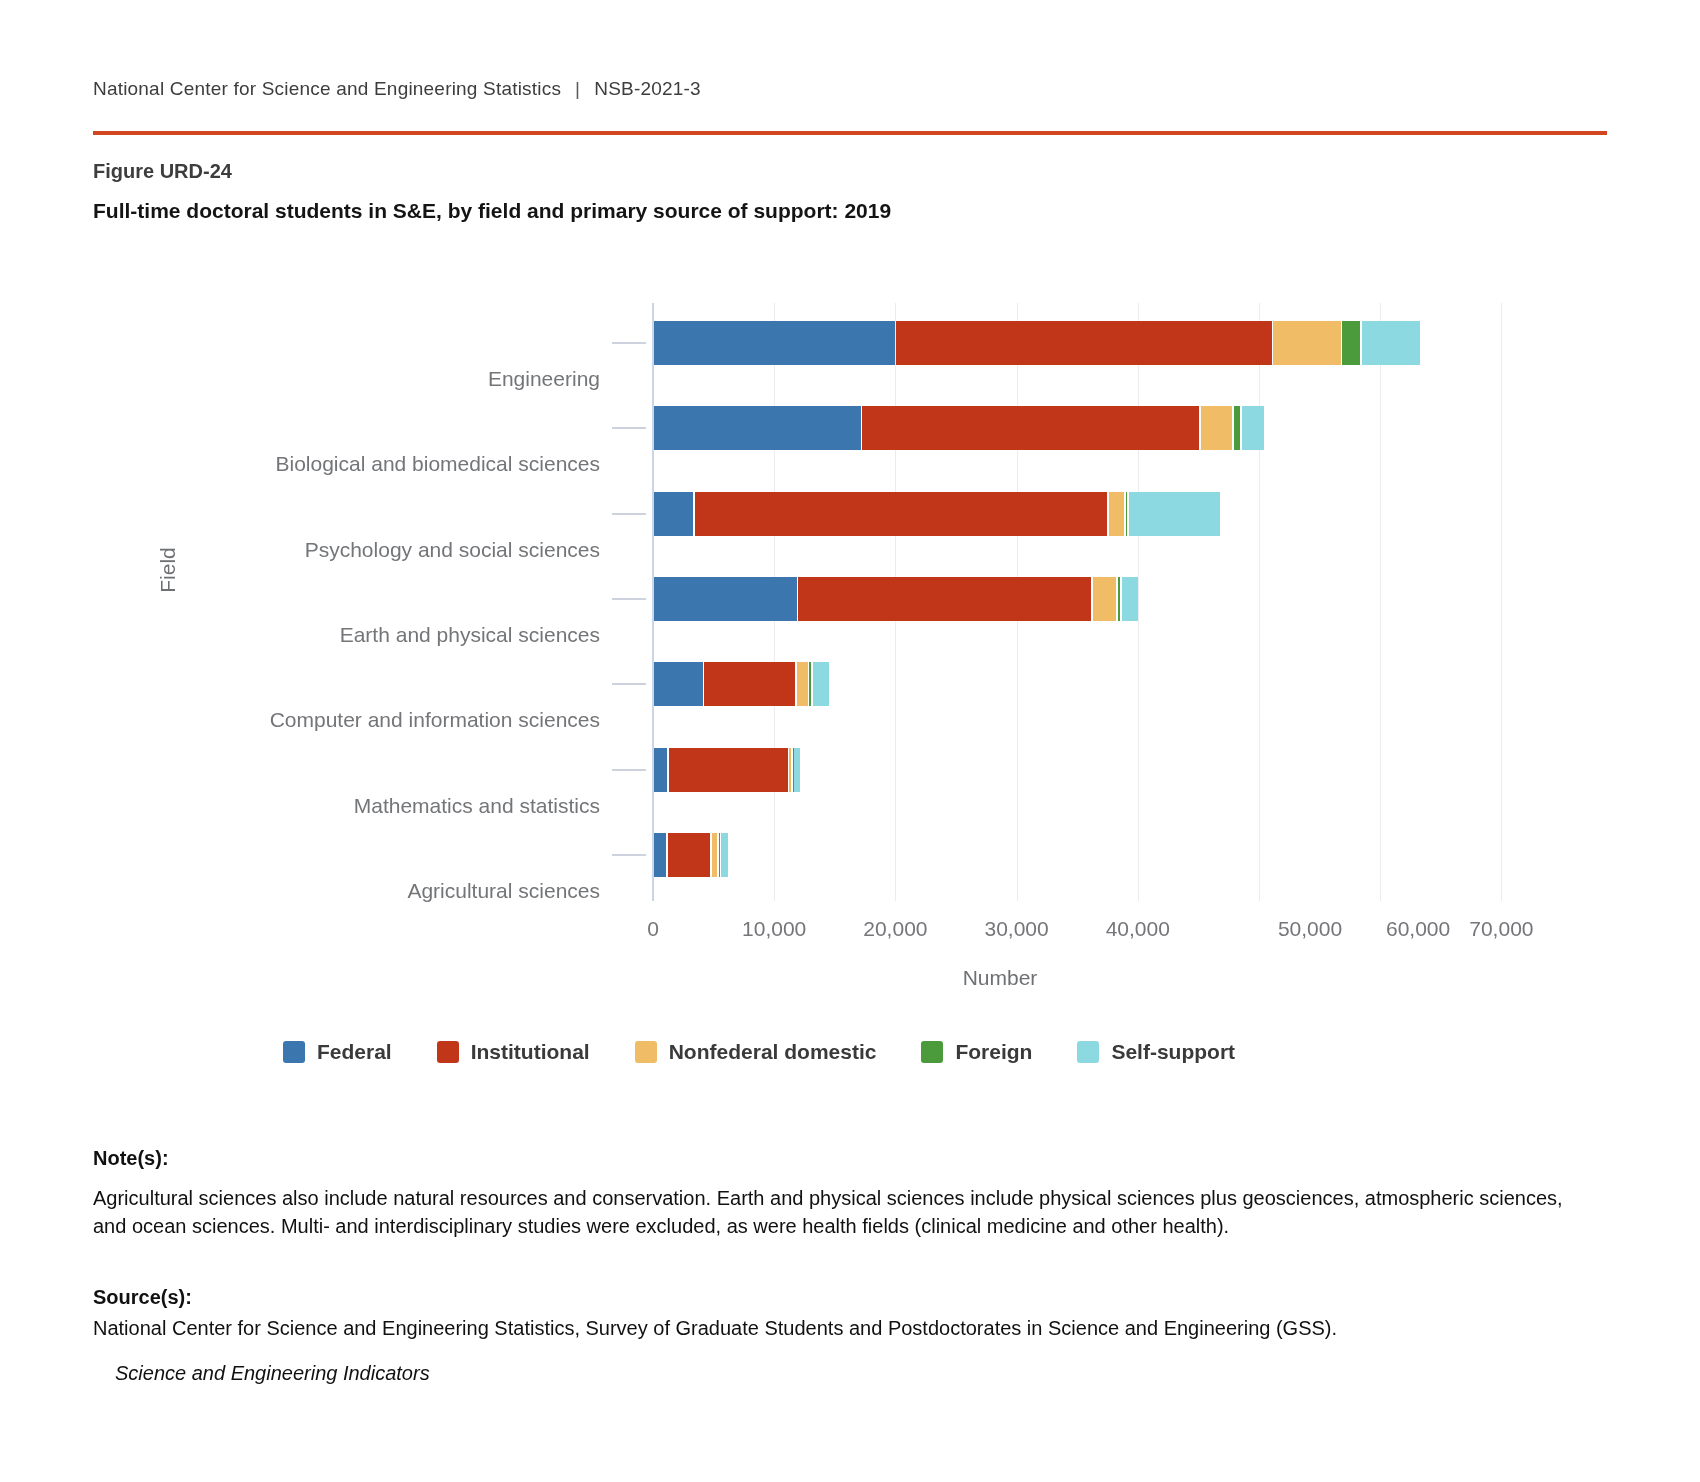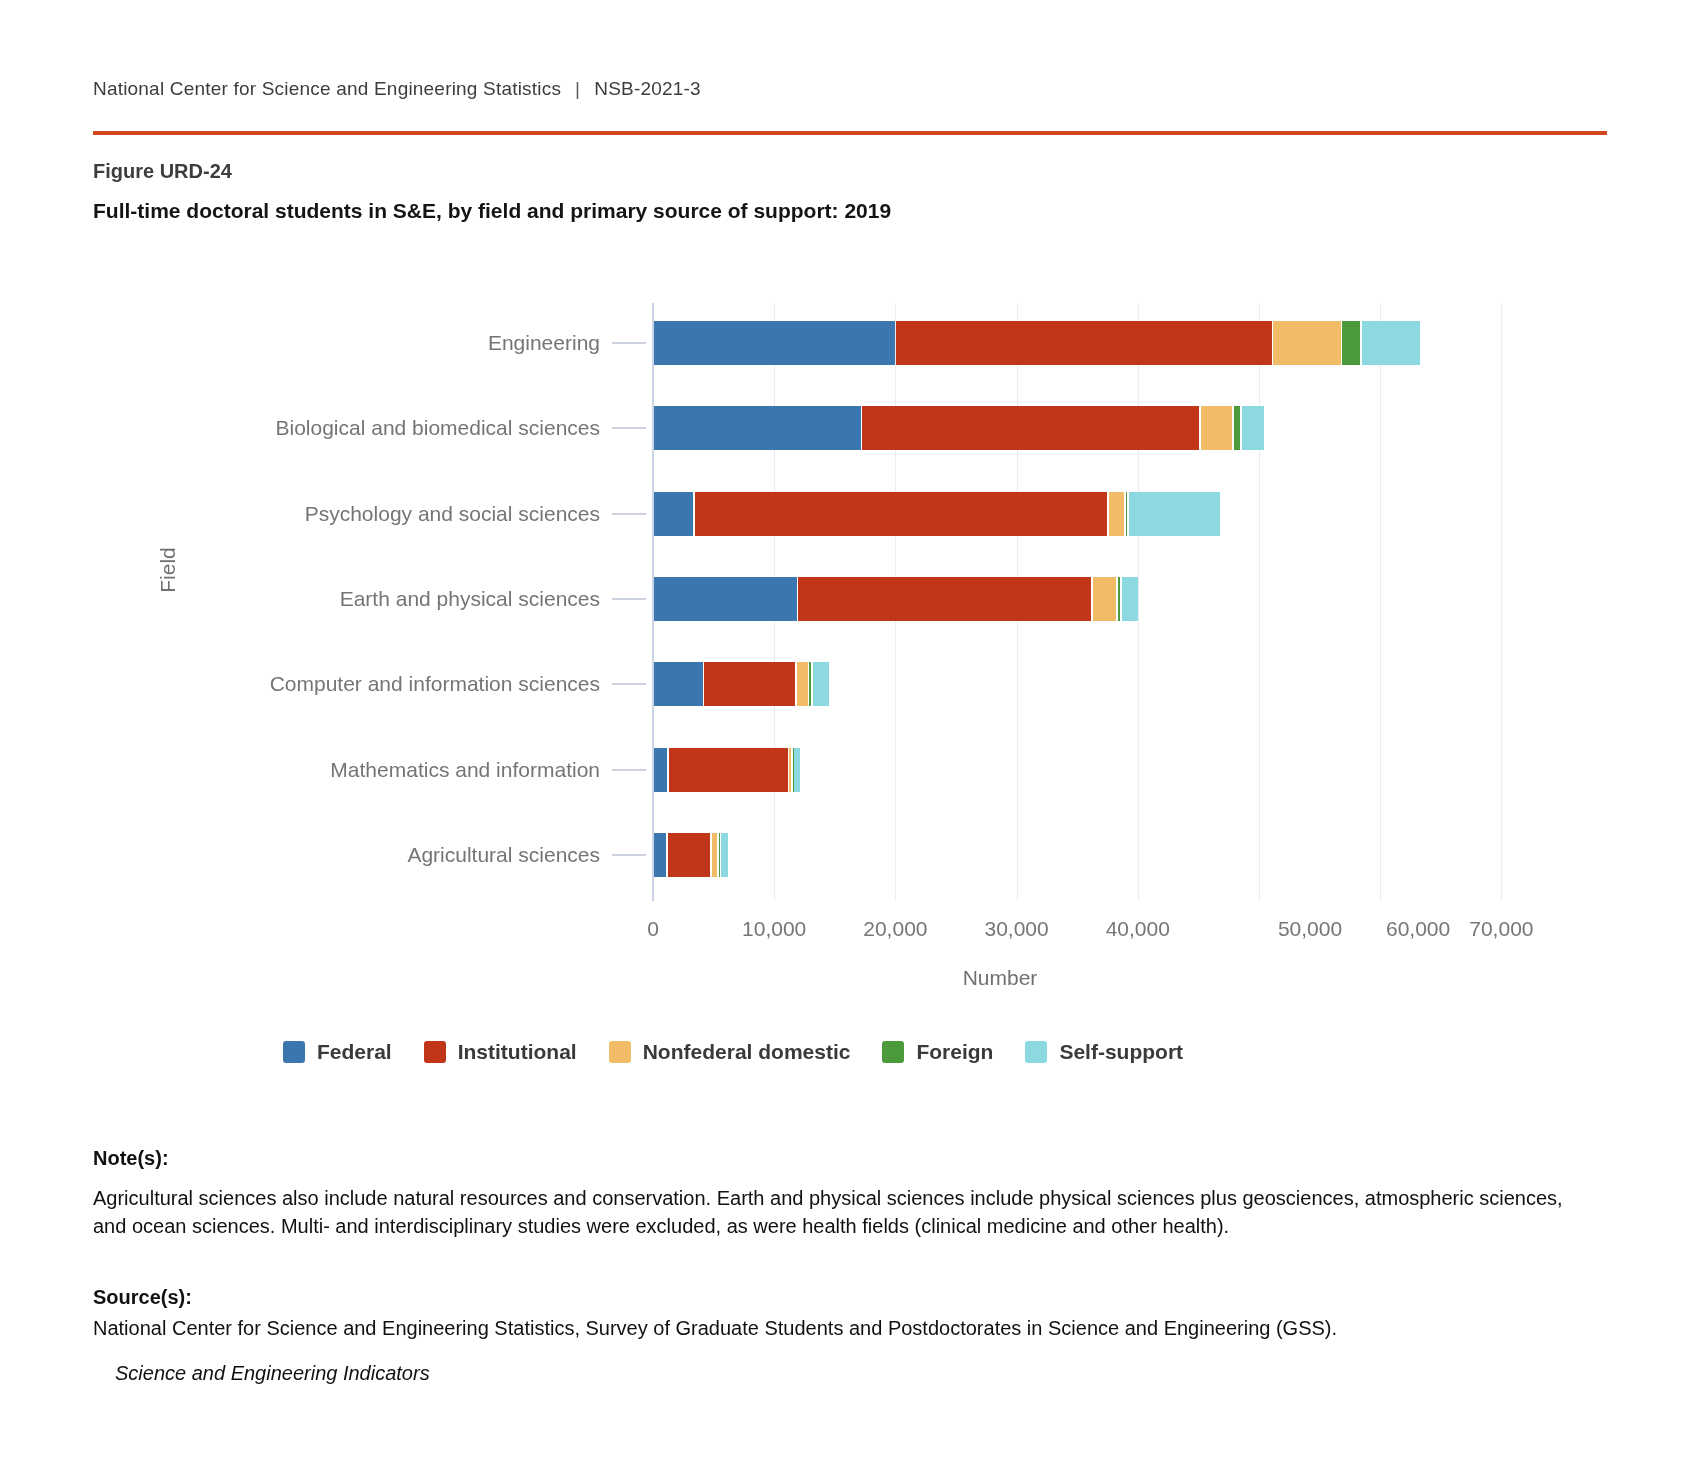--- a/index.html
+++ b/index.html
@@ -9,28 +9,28 @@
   }
   .abs{position:absolute;}
   .header-line{left:93px;top:78px;font-size:19px;color:#3d3d3d;letter-spacing:.2px;}
   .header-line .sep{margin:0 14px;color:#5a5a5a;}
   .rule{left:93px;top:131px;width:1514px;height:4px;background:#d1451f;}
   .figure-label{left:93px;top:160px;font-size:20px;font-weight:bold;color:#3d3d3d;}
   .figure-title{left:93px;top:199px;font-size:21px;font-weight:bold;color:#141414;}
   .gridline{top:303px;height:598px;width:1px;background:#ececf0;}
   .axisline{top:303px;height:598px;width:2px;background:#ccd5e8;}
   .xtick-label{top:917px;width:140px;margin-left:-70px;text-align:center;font-size:21px;color:#76767a;}
-  .ylabel{width:400px;text-align:right;font-size:21px;color:#737578;line-height:26px;}
+  .ylabel{width:400px;text-align:right;font-size:21px;color:#737578;line-height:26px;margin-top:36px;}
   .ytick{height:2px;width:34px;background:#cdd3de;}
   .bar-row{height:44px;}
   .seg{position:absolute;top:0;height:44px;}
   .axis-title{font-size:21px;color:#6e7073;}
   .x-title{left:900px;top:966px;width:200px;text-align:center;}
   .y-title{left:118px;top:558px;width:100px;text-align:center;transform:rotate(-90deg);transform-origin:center;}
-  .legend{left:283px;top:1040px;display:flex;gap:32px;align-items:center;}
+  .legend{left:283px;top:1040px;display:flex;gap:45px;align-items:center;}
   .legend-item{display:flex;align-items:center;gap:12px;cursor:pointer;}
   .legend-swatch{width:22px;height:22px;border-radius:3px;flex:0 0 auto;}
   .legend-label{font-size:21px;font-weight:bold;color:#3a3a3a;}
   .notes-label{left:93px;top:1147px;font-size:20px;font-weight:bold;color:#111;text-align:center;}
   .notes-body{left:93px;top:1176px;width:1500px;font-size:20px;line-height:28px;color:#111;margin-top:8px;}
   .source-label{left:93px;top:1286px;font-size:20px;font-weight:bold;color:#111;}
   .source-body{left:93px;top:1314px;width:1500px;font-size:20px;line-height:28px;color:#111;}
   .footer-italic{left:93px;top:1362px;font-size:20px;font-style:italic;color:#111;margin-left:22px;}
 </style>
 </head>
@@ -102,21 +102,21 @@
     </div>
     <div class="abs ylabel" style="left: 200px; top: 671.32px;">Computer and information sciences</div>
     <div class="abs ytick" style="left: 612px; top: 683.32px;"></div>
     <div class="abs bar-row" style="left: 654px; top: 662.32px; width: 848.4px;">
       <div class="seg" style="left: 0px; width: 48.698px; background: rgb(60, 118, 174);"></div>
       <div class="seg" style="left: 50.298px; width: 91.118px; background: rgb(193, 53, 24);"></div>
       <div class="seg" style="left: 143.016px; width: 10.52px; background: rgb(240, 188, 102);"></div>
       <div class="seg" style="left: 155.136px; width: 2.036px; background: rgb(75, 155, 60);"></div>
       <div class="seg" style="left: 158.772px; width: 15.974px; background: rgb(140, 217, 225);"></div>
     </div>
-    <div class="abs ylabel" style="left: 200px; top: 756.65px;">Mathematics and information</div>
+    <div class="abs ylabel" style="left: 200px; top: 756.65px;">Mathematics and statistics</div>
     <div class="abs ytick" style="left: 612px; top: 768.65px;"></div>
     <div class="abs bar-row" style="left: 654px; top: 747.65px; width: 848.4px;">
       <div class="seg" style="left: 0px; width: 12.944px; background: rgb(60, 118, 174);"></div>
       <div class="seg" style="left: 14.544px; width: 118.994px; background: rgb(193, 53, 24);"></div>
       <div class="seg" style="left: 135.138px; width: 2.036px; background: rgb(240, 188, 102);"></div>
       <div class="seg" style="left: 138.774px; width: 1px; background: rgb(75, 155, 60);"></div>
       <div class="seg" style="left: 139.986px; width: 6.278px; background: rgb(140, 217, 225);"></div>
     </div>
     <div class="abs ylabel" style="left: 200px; top: 841.98px;">Agricultural sciences</div>
     <div class="abs ytick" style="left: 612px; top: 853.98px;"></div>

